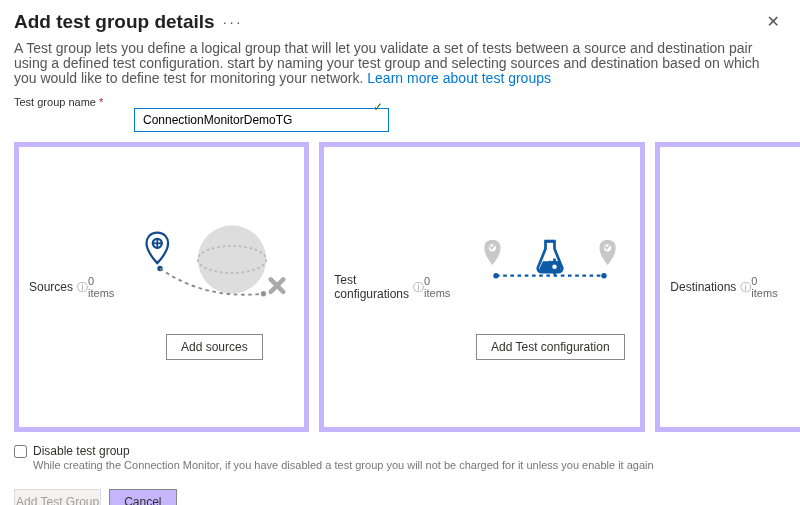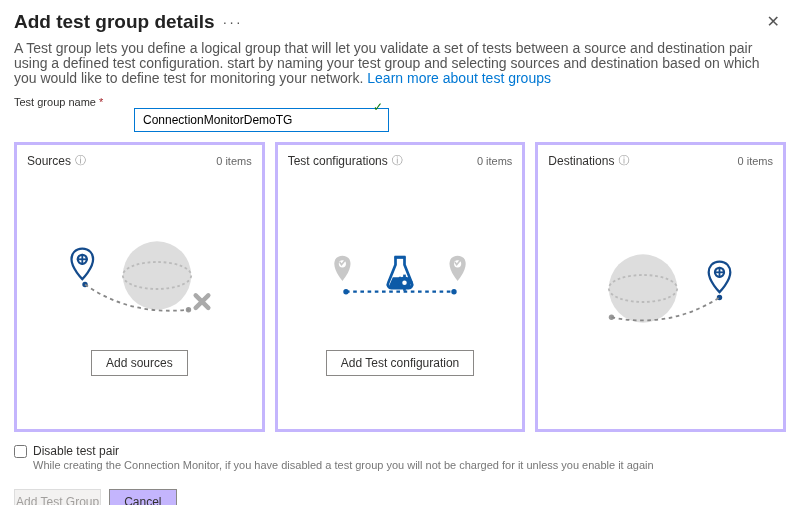--- a/index.html
+++ b/index.html
@@ -27,21 +27,21 @@
     padding: 4px 24px 4px 8px;
     font-size: 12px;
     border: 1px solid #0078D4;
     outline: none;
     font-family: inherit;
     margin-top: 12px;
   }
   .check { position: absolute; right: 6px; top: 4px; color: #107C10; font-size: 12px; }
 
   .cards { display: flex; gap: 10px; padding: 0 14px; }
-  .card { flex: 1; border: 3px solid #c4b5fd; height: 290px; display: flex; flex-direction: column; }
+  .card { flex: 1; border: 5px solid #c4b5fd; height: 290px; display: flex; flex-direction: row; }
   .card-head { display: flex; align-items: center; padding: 8px 10px; font-size: 12px; color: #323130; }
   .card-head .info { margin-left: 4px; color: #999; font-size: 11px; }
   .card-head .count { margin-left: auto; color: #666; font-size: 11px; }
   .card-body { flex: 1; display: flex; flex-direction: column; align-items: center; justify-content: center; }
   .illus { width: 180px; height: 100px; margin-bottom: 20px; }
   .add-btn {
     border: 1px solid #8a8886;
     background: #fff;
     padding: 5px 14px;
     font-size: 12px;
@@ -186,21 +186,21 @@
           <line x1="6" y1="12" x2="18" y2="12" stroke="#144b8c" stroke-width="2"></line>
         </g>
       </svg>
     </div>
   </div>
 </div>
 
 <div class="disable-row">
   <input type="checkbox" style="">
   <div>
-    <div class="db-label">Disable test pair</div>
+    <div class="db-label">Disable test group</div>
     <div class="db-help">While creating the Connection Monitor, if you have disabled a test group you will not be charged for it unless you enable it again</div>
   </div>
 </div>
 
 <div class="footer">
   <button class="btn-primary">Add Test Group</button>
   <button class="btn-secondary">Cancel</button>
 </div>
 
 </body></html>

